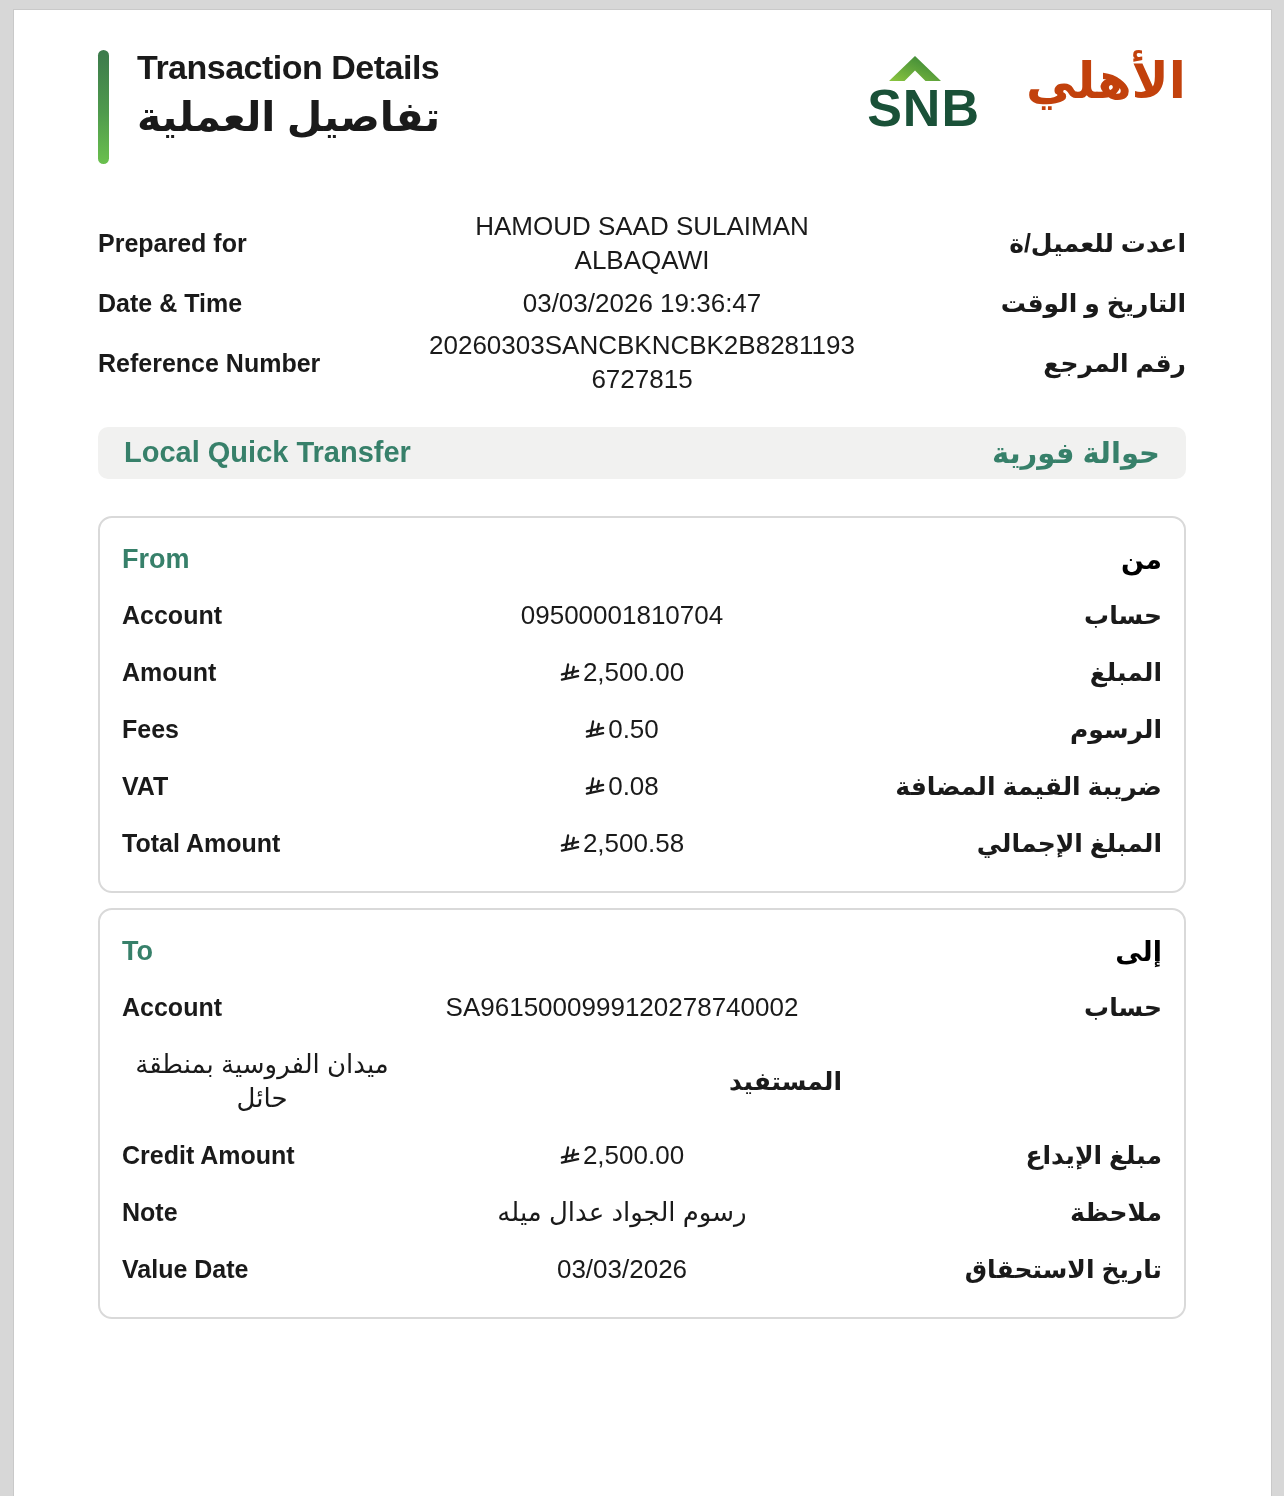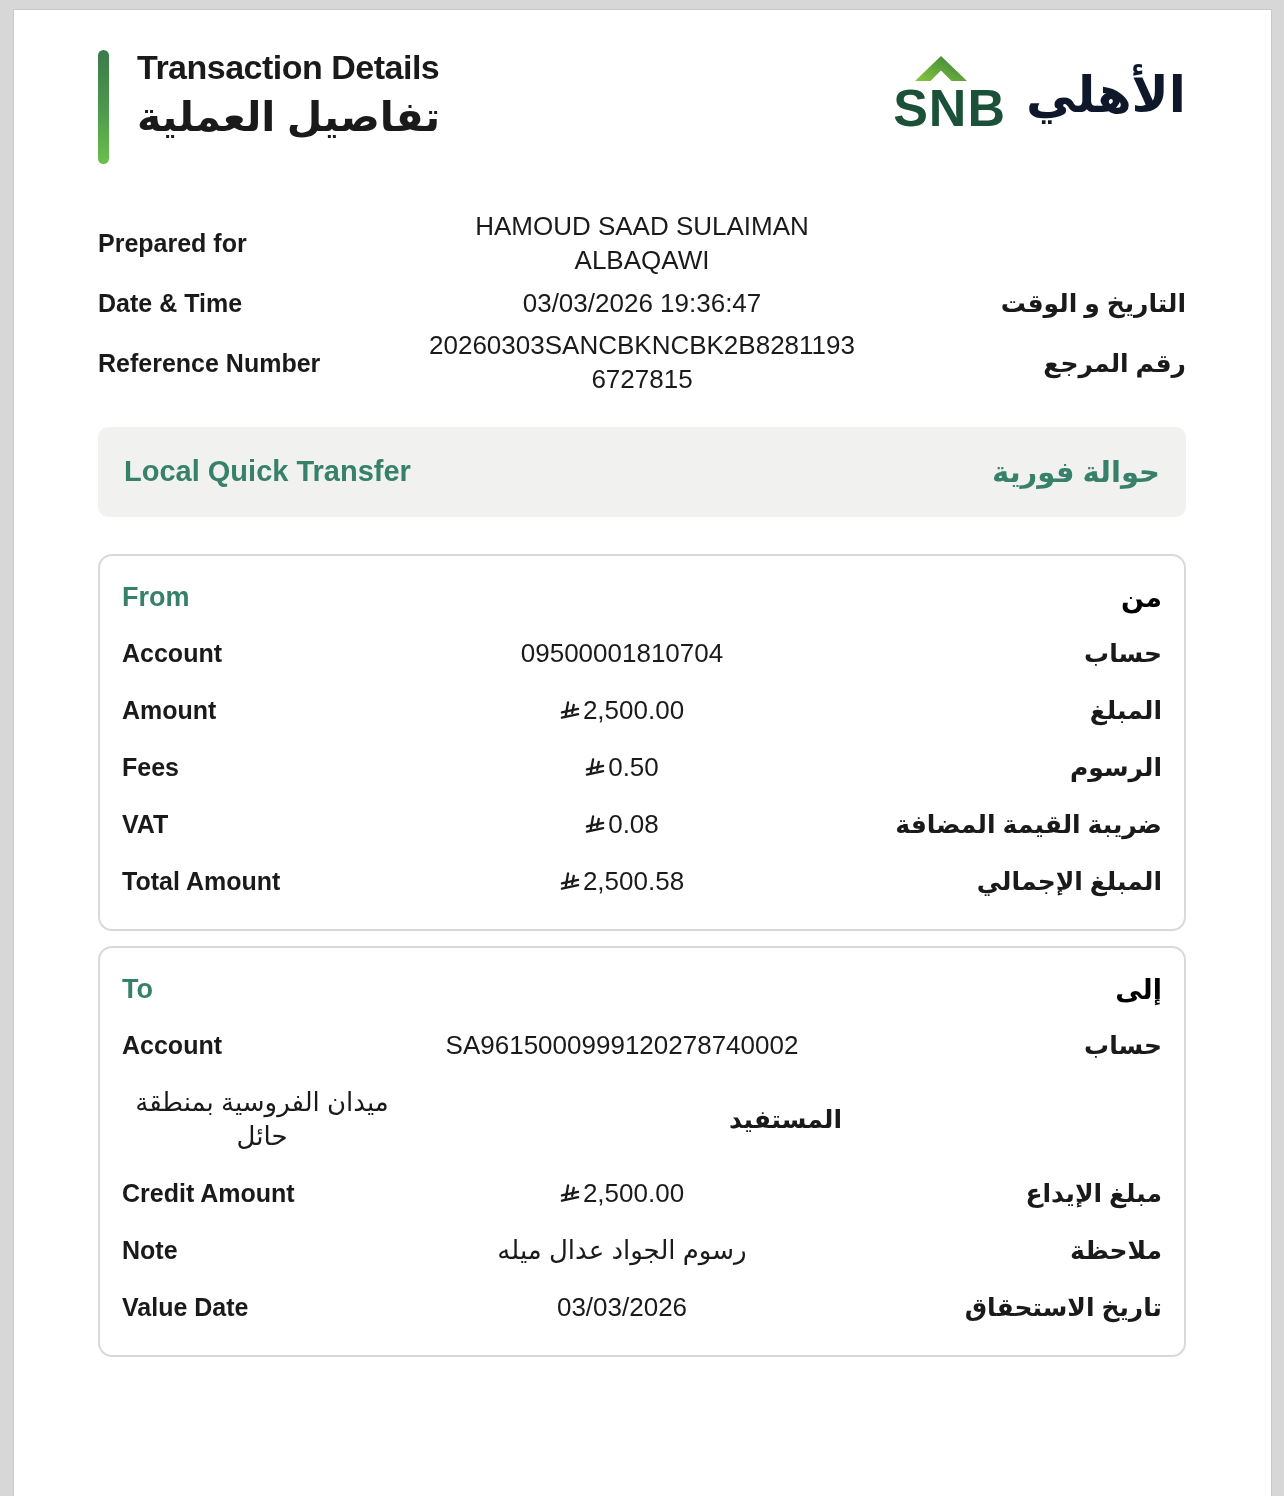--- a/index.html
+++ b/index.html
@@ -21,39 +21,39 @@
   .header { display:flex; justify-content:space-between; align-items:flex-start; }
   .title-block { display:flex; align-items:stretch; gap:28px; }
   .accent-bar {
     width:11px; height:114px; border-radius:7px;
     background:linear-gradient(180deg,#3c7a4c 0%,#4f9a4d 55%,#6ac04e 100%);
     margin-top:2px;
   }
   .title-en { font-size:34px; font-weight:bold; letter-spacing:-0.5px; line-height:1.15; }
   .title-ar { font-size:41px; font-weight:bold; margin-top:6px; }
 
-  .logo { display:flex; align-items:center; gap:20px; margin-top:8px; }
+  .logo { display:flex; align-items:flex-start; gap:2px; margin-top:8px; }
   .logo-latin { position:relative; padding-top:26px; }
   .logo-chevron { position:absolute; top:0; left:22px; }
   .logo-snb { font-size:52px; font-weight:bold; color:#1a5138; letter-spacing:1px; line-height:1; }
-  .logo-alahli { font-size:50px; font-weight:bold; color:#0f172a; line-height:1; }
+  .logo-alahli { font-size:50px; font-weight:bold; color:#c2410c; line-height:1;margin-left:44px; }
 
   
   .meta { margin-top:46px; display:flex; flex-direction:column; gap:9px; }
   .row3 { display:grid; grid-template-columns:300px 1fr 300px; align-items:center; }
   .lbl { font-size:25px; font-weight:bold; text-align:left; }
   .val { font-size:26px; text-align:center; justify-self:center; line-height:1.3; }
   .ar  { font-size:25px; font-weight:bold; text-align:right; direction:rtl; }
   .val.wrap-name { max-width:430px; }
   .val.wrap-ref  { max-width:436px; word-break:break-all; }
 
   
   .banner {
     margin-top:30px; background:#f1f1f0; border-radius:10px;
-    padding:0 26px; height:90px;
+    padding:0 26px; height:52px;
     display:flex; justify-content:space-between; align-items:center;
   }
   .banner .b-en, .banner .b-ar { font-size:29px; font-weight:bold; color:#37806a; }
 
   
   .card {
     border:2px solid #d9d9d9; border-radius:14px;
     padding:26px 22px 30px 22px;
     display:flex; flex-direction:column; gap:23px;
   }
@@ -105,20 +105,21 @@
           <span class="logo-snb">SNB</span>
         </div>
         <span class="logo-alahli">الأهلي</span>
       </div>
     </div>
 
     <div class="meta">
       <div class="row3">
         <span class="lbl">Prepared for</span>
         <span class="val wrap-name">HAMOUD SAAD SULAIMAN ALBAQAWI</span>
+        <span class="ar">اعدت للعميل/ة</span>
       </div>
       <div class="row3">
         <span class="lbl">Date &amp; Time</span>
         <span class="val">03/03/2026 19:36:47</span>
         <span class="ar">التاريخ و الوقت</span>
       </div>
       <div class="row3">
         <span class="lbl">Reference Number</span>
         <span class="val wrap-ref">20260303SANCBKNCBK2B82811936727815</span>
         <span class="ar">رقم المرجع</span>

